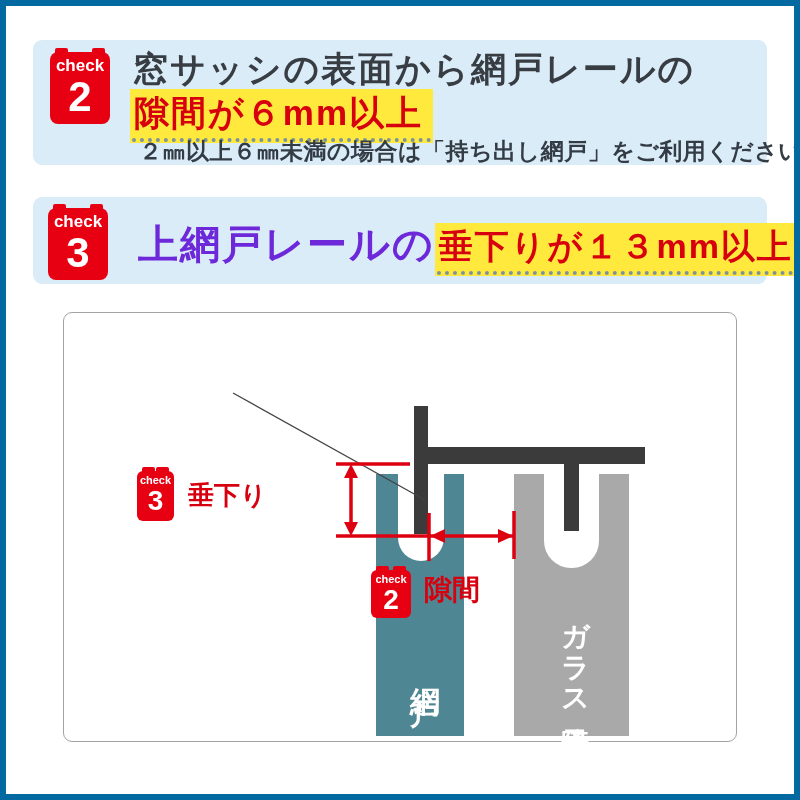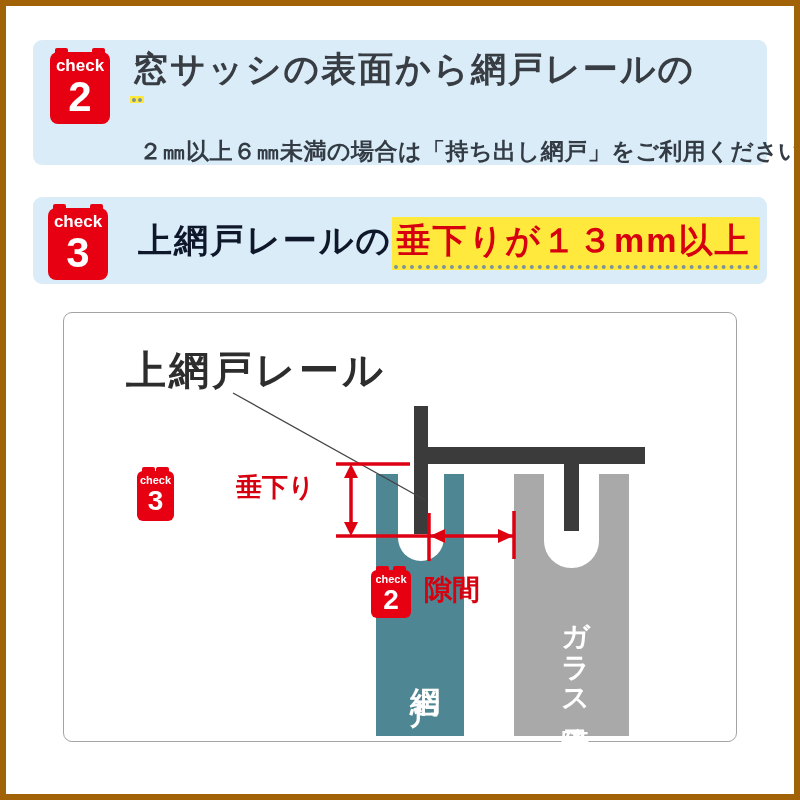--- a/index.html
+++ b/index.html
@@ -1,20 +1,20 @@
 <!DOCTYPE html>
 <html><head>
 <meta charset="utf-8">
 <style>
   * { margin:0; padding:0; box-sizing:border-box; }
   html,body { width:800px; height:800px; }
   body { font-family:"Liberation Sans","DejaVu Sans",sans-serif; background:#fff; }
 
   .page { position:relative; width:800px; height:800px; background:#fff;
-          border:6px solid #a16207; overflow:hidden; }
+          border:6px solid #0369a1; overflow:hidden; }
 
   
   .panel { position:absolute; left:27px; width:734px; background:#daecf8; border-radius:9px; }
   .panel-1 { top:34px; height:125px; }
   .panel-2 { top:191px; height:87px; }
 
   
   .badge { position:absolute; background:#e60012; border-radius:8px; color:#fff;
            text-align:center; }
   .badge .tab { position:absolute; top:-4px; width:13px; height:8px; background:#e60012; border-radius:2px; }
@@ -36,21 +36,21 @@
   .hl { position:relative; display:inline-block; background:#ffe93c;
         color:#d7000f; font-size:35px; font-weight:700; letter-spacing:2px;
         padding:1px 10px 6px 4px; }
   .hl .dots { position:absolute; left:2px; right:2px; bottom:1px; height:0;
               border-top:4px dotted #7d939b; }
   .note { position:absolute; left:106px; top:96px; font-size:23px; font-weight:600;
           color:#333b44; white-space:nowrap; letter-spacing:0.5px; }
 
   .p2-badge { left:15px; top:11px; }
   .h2-line { position:absolute; left:105px; top:20px; white-space:nowrap; }
-  .h2-prefix { font-size:34px; font-weight:700; color:#0f172a; letter-spacing:2px; }
+  .h2-prefix { font-size:40px; font-weight:700; color:#6d28d9; letter-spacing:2px; }
   .h2-line .hl { font-size:34px; }
 
   
   .diagram { position:absolute; left:57px; top:306px; width:674px; height:430px;
              background:#fff; border:1.5px solid #a3a3a3; border-radius:9px; }
   .rail-label { position:absolute; left:62px; top:30px; font-size:40px; font-weight:600;
                 color:#2d2d2d; letter-spacing:3px; white-space:nowrap; }
 
   .post { position:absolute; top:161px; }
   .post-screen { left:312px; width:88px; height:262px; background:#4e8793; }
@@ -60,21 +60,21 @@
   .post-glass  .slot { margin-left:30px; width:55px; height:94px; border-radius:0 0 27px 27px; }
 
   .rail { position:absolute; background:#3b3b3b; }
   .rail-v  { left:350px; top:93px;  width:14px;  height:128px; }
   .rail-h  { left:350px; top:134px; width:231px; height:17px; }
   .rail-t2 { left:500px; top:140px; width:15px;  height:78px; }
 
   .overlay { position:absolute; left:0; top:0; width:672px; height:428px; }
 
   .callout-text { position:absolute; color:#d7000f; font-weight:700; white-space:nowrap; }
-  .sag-1 { left:124px; top:157px; font-size:26px;margin-left:48px; }
+  .sag-1 { left:124px; top:165px; font-size:26px; }
   .sag-2 { left:124px; top:186px; font-size:26px; }
   .sag-badge { left:73px; top:158px; }
   .gap-badge { left:307px; top:257px; width:40px; height:48px; }
   .gap-1 { left:360px; top:258px; font-size:28px; }
   .gap-2 { left:364px; top:286px; font-size:27px; }
 
   .vlabel { position:absolute; writing-mode:vertical-rl; text-orientation:upright;
             color:#fff; font-weight:700; white-space:nowrap; }
   .vlabel-screen { left:340px; top:352px; font-size:30px; letter-spacing:12px; }
   .vlabel-glass  { left:492px; top:290px; font-size:28px; letter-spacing:2px; }
@@ -87,20 +87,21 @@
   <section class="panel panel-1">
     <div class="badge badge-lg p1-badge">
       <span class="tab tl"></span>
       <span class="tab tr"></span>
       <span class="badge-check">check</span>
       <span class="badge-num">2</span>
     </div>
     <div class="h-line1">窓サッシの表面から網戸レールの</div>
     <div class="h-line2">
       <span class="hl">
+        <span>隙間が６mm以上</span>
         <span class="dots"></span>
       </span>
     </div>
     <div class="note">２㎜以上６㎜未満の場合は「持ち出し網戸」をご利用ください</div>
   </section>
 
   <section class="panel panel-2">
     <div class="badge badge-lg p2-badge">
       <span class="tab tl"></span>
       <span class="tab tr"></span>
@@ -133,21 +134,20 @@
         <line x1="287" y1="158" x2="287" y2="216"></line>
         <polygon points="287,151 280,165 294,165" stroke="none"></polygon>
         <polygon points="287,223 280,209 294,209" stroke="none"></polygon>
         <line x1="365" y1="200" x2="365" y2="248"></line>
         <line x1="450" y1="198" x2="450" y2="246"></line>
         <polygon points="366,223 381,216 381,230" stroke="none"></polygon>
         <polygon points="449,223 434,216 434,230" stroke="none"></polygon>
       </g>
     </svg>
 
-    <div class="rail-label">上網戸レール</div>
 
     <div class="badge badge-sm sag-badge">
       <span class="tab tl"></span>
       <span class="tab tr"></span>
       <span class="badge-check">check</span>
       <span class="badge-num">3</span>
     </div>
     <div class="callout-text sag-1">垂下り</div>
 
     <div class="badge badge-sm gap-badge">

